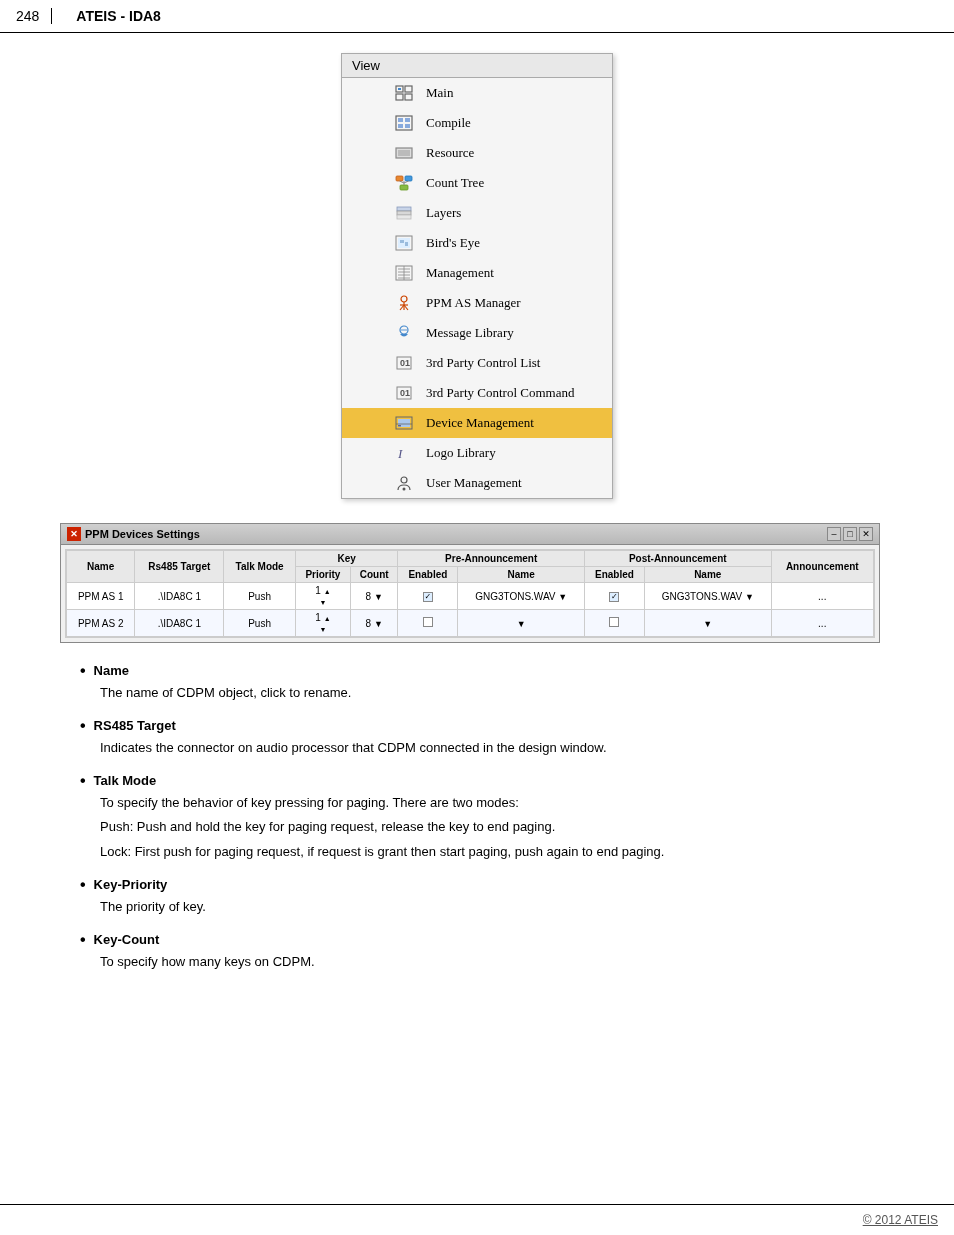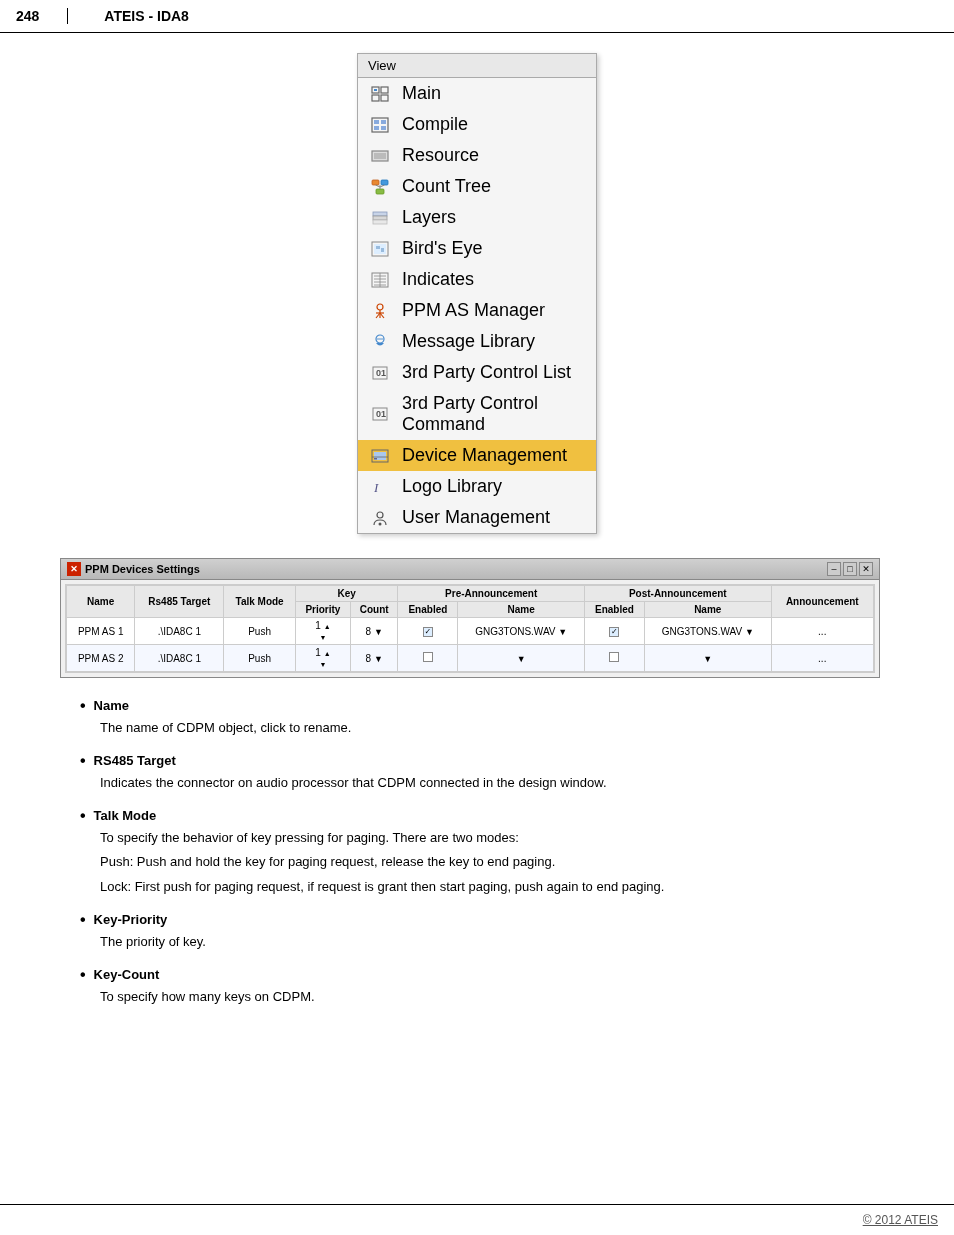--- a/index.html
+++ b/index.html
@@ -15,44 +15,44 @@
 
     
     .page-header {
       display: flex;
       align-items: center;
       border-bottom: 1.5px solid #000;
       padding: 8px 16px;
       margin-bottom: 20px;
     }
     .page-number {
-      font-weight: bold;
+      font-weight: normal;
       font-size: 14px;
-      margin-right: 36px;
+      margin-right: 24px;
       border-right: 1.5px solid #000;
-      padding-right: 28px;
+      padding-right: 12px;
     }
     .page-title {
       font-weight: bold;
       font-size: 14px;
     }
 
     
     .content {
       padding: 0 60px;
     }
 
     
     .menu-container {
       display: flex;
       justify-content: center;
       margin-bottom: 24px;
     }
     .menu-panel {
-      width: 240px;
+      width: 272px;
       border: 1px solid #aaa;
       background: #0369a1;
       box-shadow: 2px 2px 5px rgba(0,0,0,0.2);
     }
     .menu-header {
       background: #e8e8e8;
       border-bottom: 1px solid #aaa;
       padding: 4px 10px;
       font-size: 13px;
       font-weight: normal;
@@ -70,24 +70,26 @@
     }
     .menu-icon {
       width: 24px;
       height: 20px;
       display: flex;
       align-items: center;
       justify-content: center;
       margin-right: 10px;
       font-size: 15px;
       flex-shrink: 0;
+      margin-left: 40px;
     }
     .menu-label {
-      font-size: 18px;
+      font-size: 13px;
       color: #000;
+      font-family: Liberation Serif, serif;
     }
 
     
     .dialog-container {
       margin-bottom: 20px;
     }
     .dialog {
       border: 1px solid #888;
       background: #f0f0f0;
       width: 820px;
@@ -318,21 +320,21 @@
         <div class="menu-icon">
           <svg width="18" height="16" viewBox="0 0 18 16">
             <rect x="1" y="1" width="16" height="14" fill="none" stroke="#888" stroke-width="1"></rect>
             <line x1="3" y1="4" x2="15" y2="4" stroke="#888" stroke-width="0.8"></line>
             <line x1="3" y1="7" x2="15" y2="7" stroke="#888" stroke-width="0.8"></line>
             <line x1="3" y1="10" x2="15" y2="10" stroke="#888" stroke-width="0.8"></line>
             <line x1="3" y1="13" x2="15" y2="13" stroke="#888" stroke-width="0.8"></line>
             <line x1="9" y1="1" x2="9" y2="15" stroke="#888" stroke-width="0.8"></line>
           </svg>
         </div>
-        <div class="menu-label">Indicates</div>
+        <div class="menu-label">Management</div>
       </div>
 
       <div class="menu-item">
         <div class="menu-icon">
           <svg width="18" height="16" viewBox="0 0 18 16">
             <circle cx="9" cy="4" r="3" fill="none" stroke="#cc4400" stroke-width="1.2"></circle>
             <line x1="9" y1="7" x2="9" y2="15" stroke="#cc4400" stroke-width="1.2"></line>
             <line x1="5" y1="10" x2="13" y2="10" stroke="#cc4400" stroke-width="1.2"></line>
             <line x1="5" y1="15" x2="9" y2="10" stroke="#cc4400" stroke-width="1.2"></line>
             <line x1="13" y1="15" x2="9" y2="10" stroke="#cc4400" stroke-width="1.2"></line>

